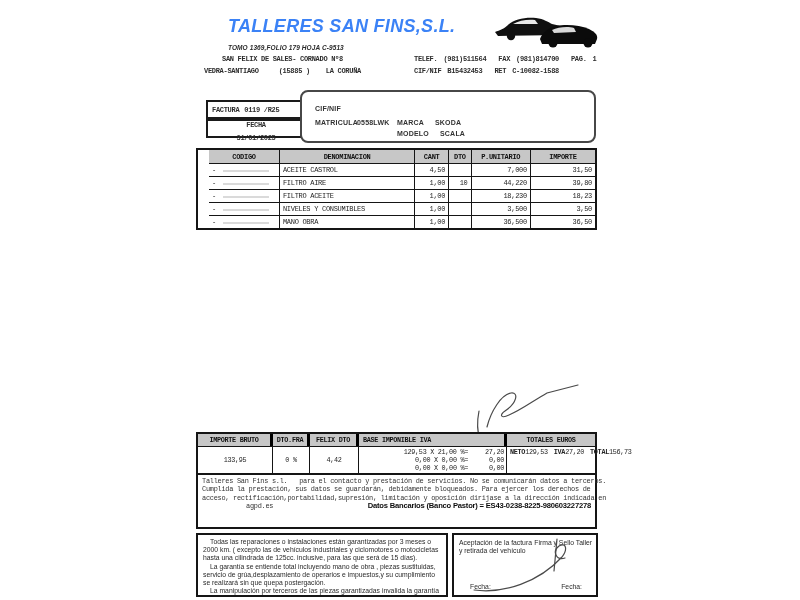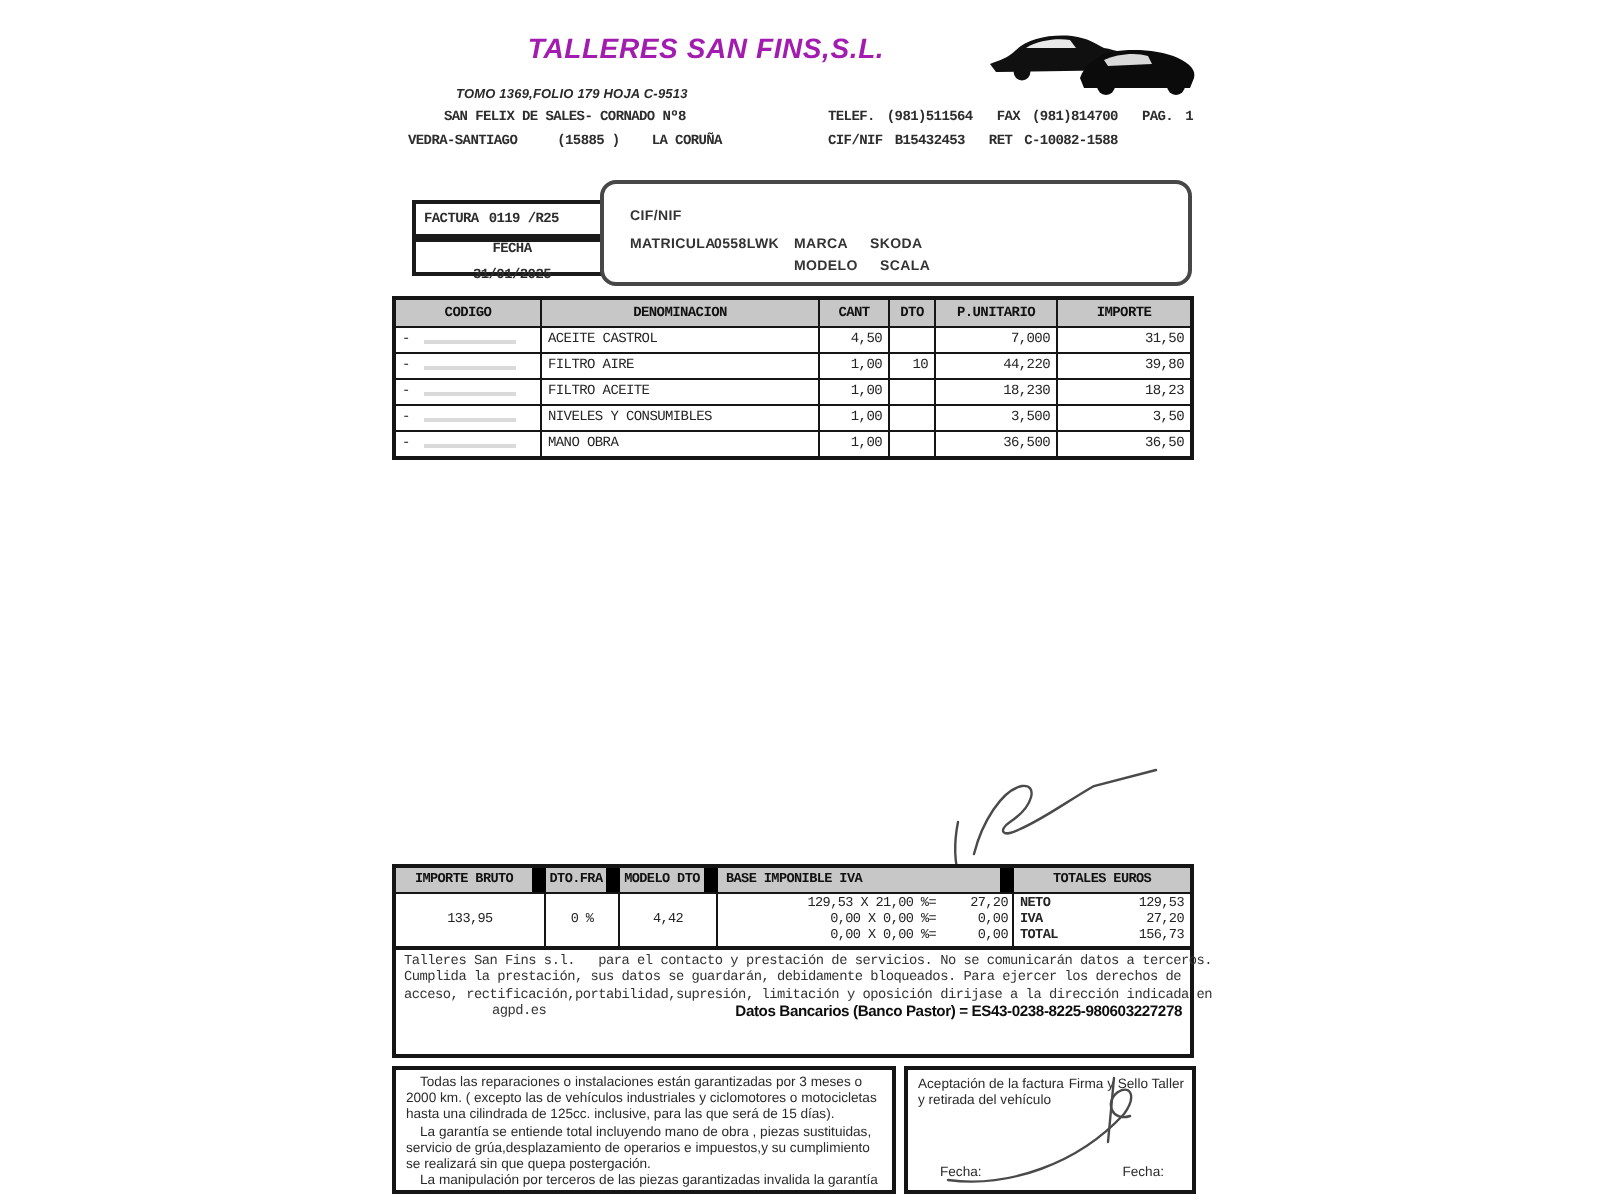--- a/index.html
+++ b/index.html
@@ -4,21 +4,21 @@
 <style>
   html,body { margin:0; padding:0; background:#ffffff; }
   .page {
     position:relative; width:800px; height:600px; background:#ffffff;
     font-family:"Liberation Sans", sans-serif; color:#1e1e1e; overflow:hidden;
   }
   .abs { position:absolute; }
   .mono-sm { font-family:"Liberation Mono","DejaVu Sans Mono",monospace; font-size:7px; letter-spacing:-0.3px; color:#2d2d2d; font-weight:bold; }
 
   
-  #company-title { left:228px; top:16px; width:250px; text-align:center; font-size:14px; font-weight:bold; font-style:italic; letter-spacing:0.3px; color:#a21caf; }
+  #company-title { left:228px; top:16px; width:250px; text-align:left; font-size:18px; font-weight:bold; font-style:italic; letter-spacing:0.3px; color:#3b82f6; }
   #car-logo { left:492px; top:8px; width:112px; height:42px; }
   #registry { left:228px; top:44px; font-size:6.5px; font-weight:bold; font-style:italic; color:#2a2a2a; letter-spacing:0.1px; }
   #addr1 { left:222px; top:55px; }
   #addr2 { left:204px; top:67px; display:flex; }
   #addr2 .gap1 { margin-left:20px; } #addr2 .gap2 { margin-left:16px; }
   #contact1 { left:414px; top:55px; display:flex; }
   #contact2 { left:414px; top:67px; display:flex; }
   .cgap { margin-left:12px; } .sgap { margin-left:6px; }
 
   
@@ -27,49 +27,49 @@
 
   
   #vehicle-box { left:300px; top:90px; width:296px; height:53px; border:2px solid #474747; border-radius:8px; box-sizing:border-box; }
   .vb { position:absolute; font-size:7px; font-weight:bold; letter-spacing:0.2px; color:#333; }
   .vb-cif { left:13px; top:13px; }
   .vb-matl { left:13px; top:27px; } .vb-matv { left:55px; top:27px; }
   .vb-marl { left:95px; top:27px; } .vb-marv { left:133px; top:27px; }
   .vb-modl { left:95px; top:38px; } .vb-modv { left:138px; top:38px; }
 
   
-  #items-table { left:196px; top:148px; width:401px; border:2px solid #151515; box-sizing:border-box; background:#fff; }
+  #items-table { left:196px; top:148px; width:401px; border:2px solid #151515; box-sizing:border-box; background:#fff;padding-left:11px; }
   .it-header { display:flex; height:13px; background:#c7c7c7; border-bottom:1px solid #151515; }
   .it-row { display:flex; height:12px; border-bottom:1px solid #151515; background:#fff; }
   .it-row:last-child { border-bottom:none; }
   .cell { display:flex; align-items:center; border-right:1px solid #151515; box-sizing:border-box;
           font-family:"Liberation Mono","DejaVu Sans Mono",monospace; font-size:7px; letter-spacing:-0.3px; color:#242424; overflow:hidden; }
   .cell:last-child { border-right:none; }
   .c1{width:73px} .c2{width:139px} .c3{width:35px} .c4{width:23px} .c5{width:61px} .c6{width:66px}
   .hc { font-weight:bold; justify-content:center; color:#111; }
   .txt { justify-content:flex-start; padding-left:3px; }
   .num { justify-content:flex-end; padding-right:3px; }
   .smudge { background:linear-gradient(#dadada,#dadada) 14px 60%/46px 2px no-repeat; }
 
   
   #totals-table { left:196px; top:432px; width:401px; border:2px solid #151515; box-sizing:border-box; background:#fff; }
   .tt-header { display:flex; height:12px; background:#c7c7c7; border-bottom:1px solid #151515; }
-  .thc { display:flex; align-items:center; justify-content:center; border-right:7px solid #000000; box-sizing:border-box;
+  .thc { display:flex; align-items:center; justify-content:center; border-right:3px solid #000000; box-sizing:border-box;
          font-family:"Liberation Mono","DejaVu Sans Mono",monospace; font-size:6.8px; font-weight:bold; letter-spacing:-0.3px; color:#111; }
   .thc:last-child { border-right:none; }
   .tc1{width:75px} .tc2{width:37px} .tc3{width:49px} .tc4{width:148px} .tc5{width:88px}
   .thc.tc4 { justify-content:flex-start; padding-left:4px; }
   .tt-body { display:flex; height:26px; }
   .tb { border-right:1px solid #151515; box-sizing:border-box; font-family:"Liberation Mono","DejaVu Sans Mono",monospace; font-size:6.8px; letter-spacing:-0.3px; color:#242424; }
   .tb:last-child { border-right:none; }
   .mid { display:flex; align-items:center; justify-content:center; }
   .iva-col { display:flex; flex-direction:column; justify-content:space-around; padding:1px 0; }
   .iva-row { display:flex; justify-content:flex-end; align-items:center; height:8px; }
   .iva-amt { width:36px; text-align:right; padding-right:2px; }
-  .tot-col { display:flex; flex-direction:column; justify-content:space-around; padding:1px 0; }
+  .tot-col { display:flex; flex-direction:row; justify-content:space-around; padding:1px 0; }
   .tot-row { display:flex; justify-content:space-between; align-items:center; height:8px; padding:0 3px; }
   .tot-label { font-weight:bold; }
 
   
   #rgpd-box { left:196px; top:473px; width:401px; height:56px; border:2px solid #151515; box-sizing:border-box; padding:2px 4px;
               font-family:"Liberation Mono","DejaVu Sans Mono",monospace; font-size:6.9px; letter-spacing:-0.25px; line-height:8.3px; color:#333; }
   .rgpd-line { white-space:pre; }
   .rgpd-last { display:flex; justify-content:space-between; align-items:flex-end;margin-left:44px; }
   .bank { font-family:"Liberation Sans",sans-serif; font-weight:bold; font-size:7.6px; letter-spacing:-0.2px; color:#0d0d0d; }
 
@@ -207,21 +207,21 @@
 
   <svg class="abs" id="sig1" viewBox="0 0 130 58">
     <path class="sig-stroke" d="M24 28 C22 38 22 48 25 57"></path>
     <path class="sig-stroke" d="M32 44 C36 28 46 12 56 10 C64 9 62 20 50 28 C44 32 46 36 54 32 C66 27 78 18 92 10 L123 2"></path>
   </svg>
 
   <div class="abs" id="totals-table">
     <div class="tt-header">
       <div class="thc tc1">IMPORTE BRUTO</div>
       <div class="thc tc2">DTO.FRA</div>
-      <div class="thc tc3">MODELO DTO</div>
+      <div class="thc tc3">FELIX DTO</div>
       <div class="thc tc4">BASE IMPONIBLE IVA</div>
       <div class="thc tc5">TOTALES EUROS</div>
     </div>
     <div class="tt-body">
       <div class="tb mid tc1">133,95</div>
       <div class="tb mid tc2">0 %</div>
       <div class="tb mid tc3">4,42</div>
       <div class="tb iva-col tc4">
         <div class="iva-row">
           <span>129,53 X 21,00 %=</span>

